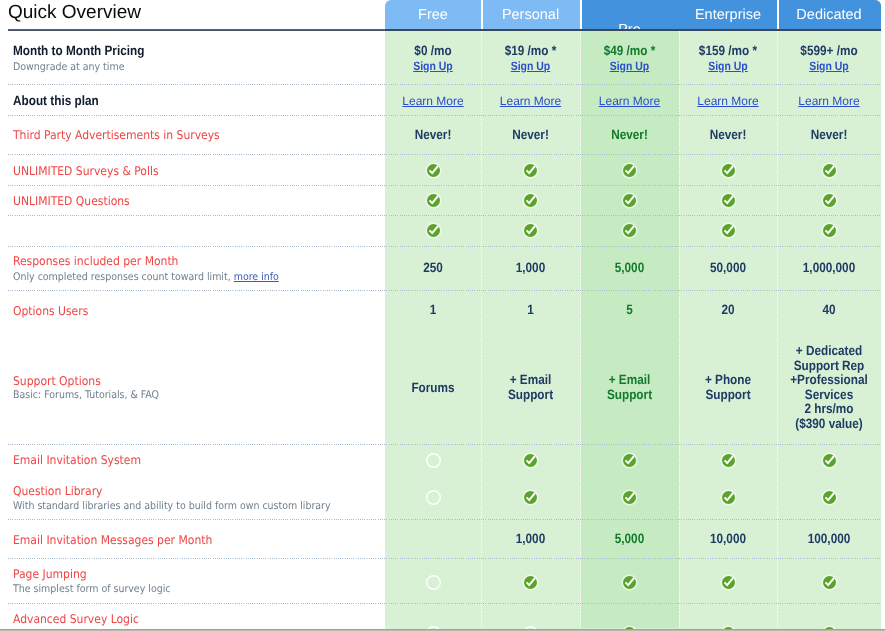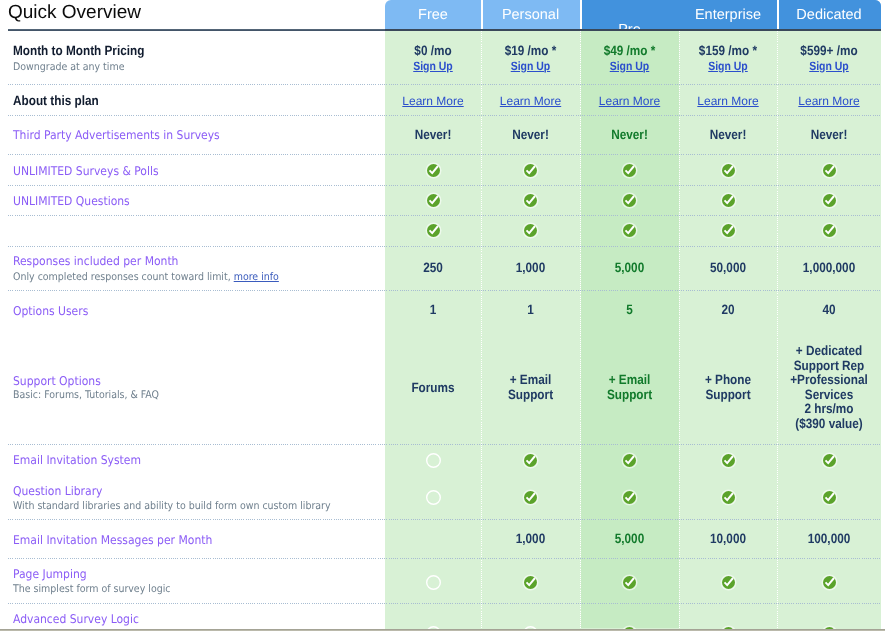--- a/index.html
+++ b/index.html
@@ -28,21 +28,21 @@
          text-align:center;line-height:13px;}
   .badge span{display:inline-block;transform:scaleX(0.95);}
   .hrule{position:absolute;left:385px;top:29px;width:496px;height:2px;background:#39485a;}
 
   .colbg{position:absolute;top:31px;}
   .rowline{position:absolute;left:8px;height:1px;
            background-image:repeating-linear-gradient(to right,#a8bdd2 0,#a8bdd2 1px,rgba(0,0,0,0) 1px,rgba(0,0,0,0) 2.2px);}
   .vline{position:absolute;width:1px;
          background-image:repeating-linear-gradient(to bottom,#ffffff 0,#ffffff 1px,rgba(0,0,0,0) 1px,rgba(0,0,0,0) 2.1px);}
 
-  .rlabel{position:absolute;left:13px;color:#8b5cf6;font-size:12px;line-height:12px;white-space:nowrap;}
+  .rlabel{position:absolute;left:13px;color:#ef4444;font-size:12px;line-height:12px;white-space:nowrap;}
   .rlabel.b{font-weight:bold;color:#101b2e;font-size:13.5px;font-family:"Liberation Sans",sans-serif;transform:scaleX(0.872);transform-origin:0 50%;}
   .rsub{position:absolute;left:13px;color:#70808e;font-size:10.5px;line-height:11px;white-space:nowrap;}
   .rsub a{color:#3a5bbd;text-decoration:underline;}
 
   .cell{position:absolute;text-align:center;font-size:13.5px;line-height:14.6px;
         font-family:"Liberation Sans",sans-serif;
         color:#1f3a63;font-weight:bold;white-space:pre-line;transform:scaleX(0.872);}
   .cell.green{color:#117a2b;}
   .cell.vc{transform:scaleX(0.872) translateY(-50%);}
   .cell.ns{transform:none;}

